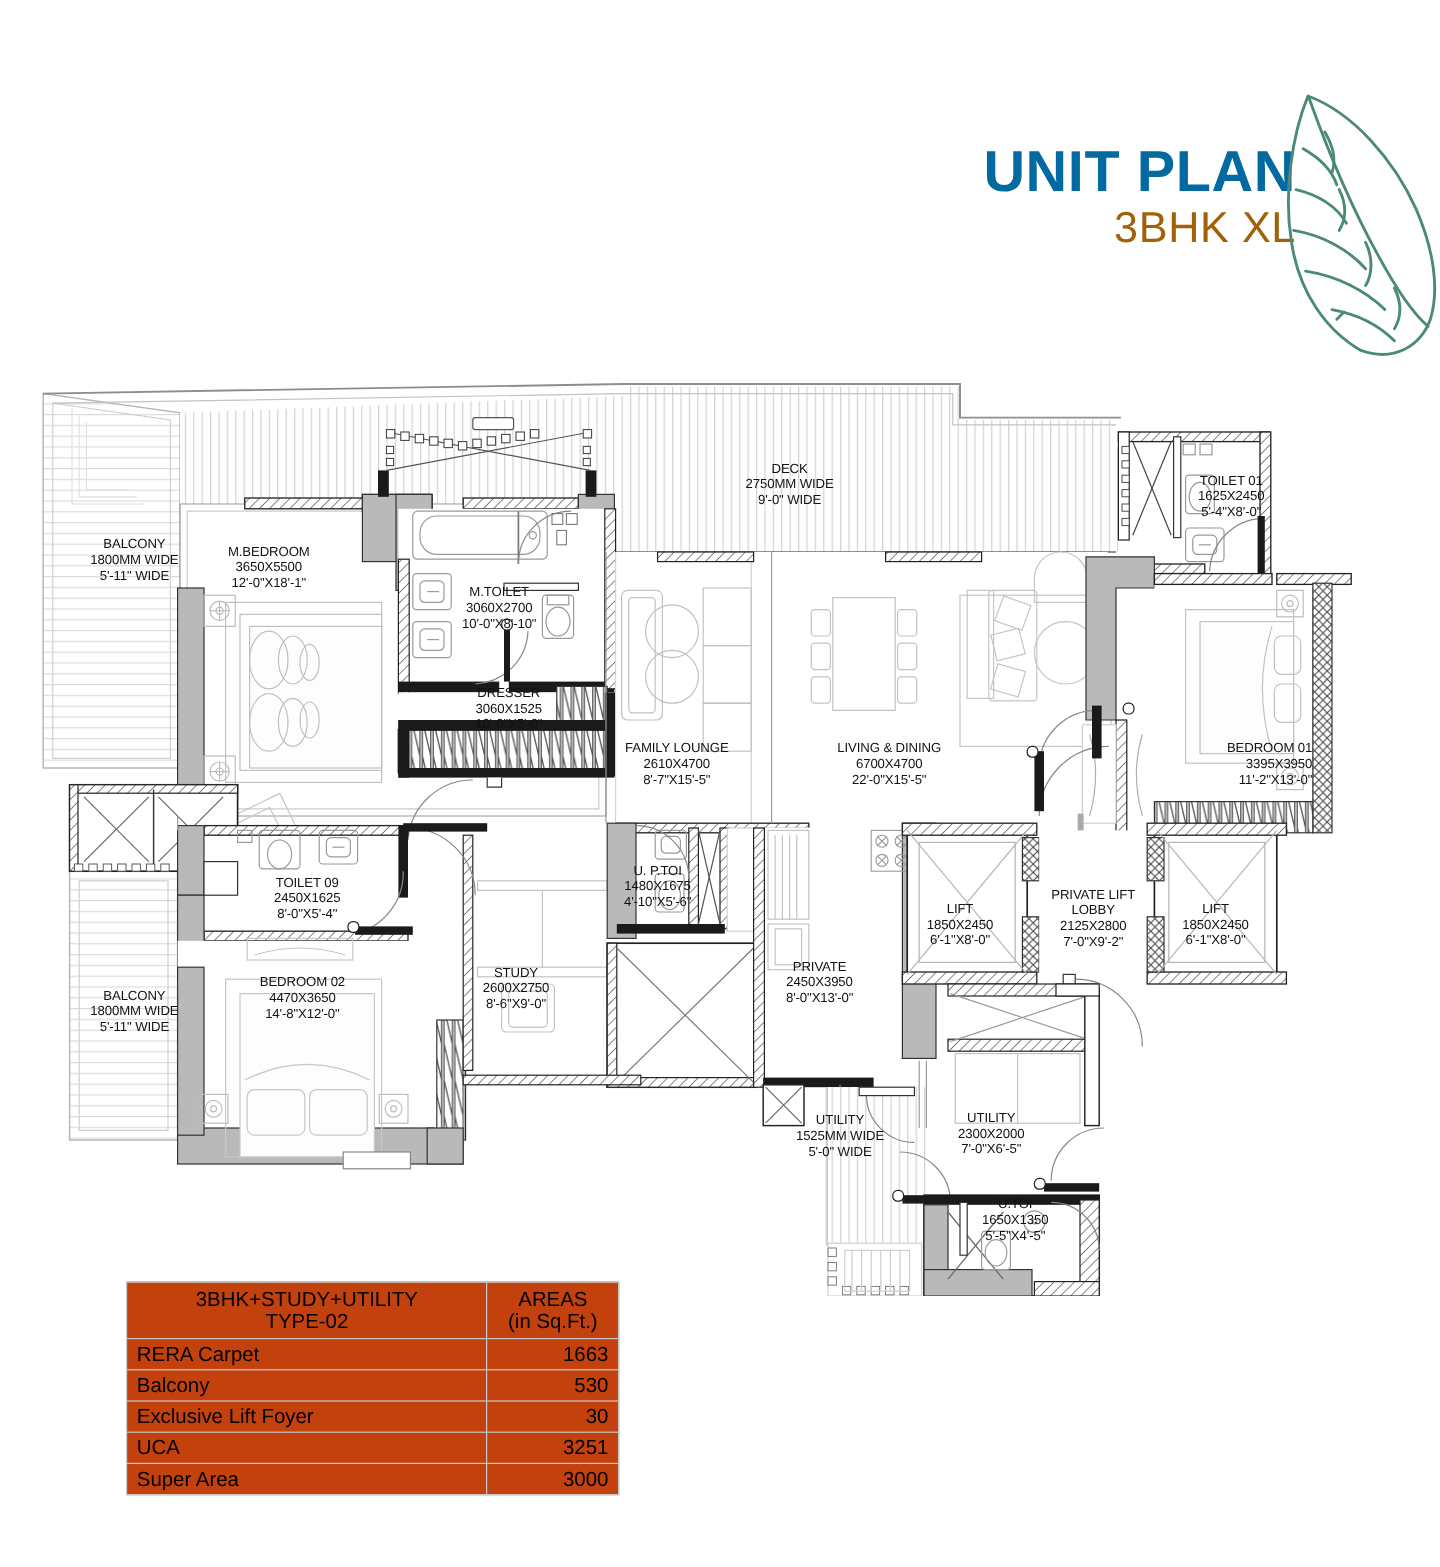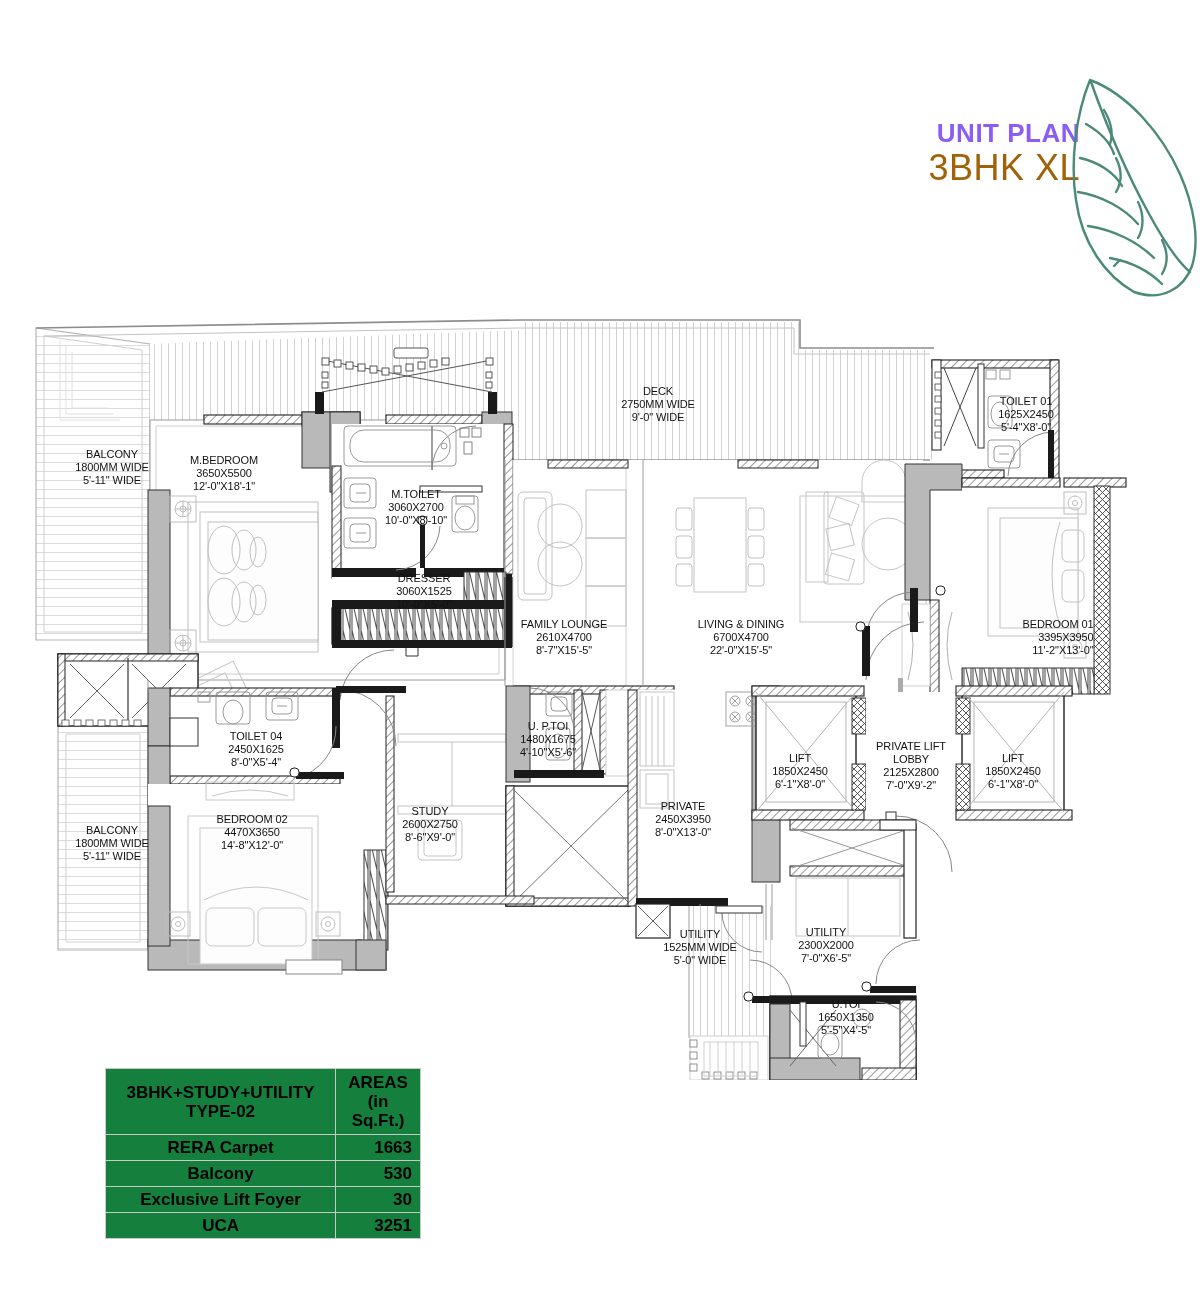--- a/index.html
+++ b/index.html
@@ -19,24 +19,24 @@
 
   
   #titleblock {
     position: absolute;
     left: 760px; top: 120px;
     width: 320px;
     text-align: right;
     line-height: 1.0;
   }
   #title-line1 {
-    font-size: 26px;
+    font-size: 48px;
     font-weight: 700;
     letter-spacing: 0.5px;
-    color: #8b5cf6;
+    color: #0369a1;
     display: block;
   }
   #title-line2 {
     font-size: 36px;
     font-weight: 400;
     letter-spacing: 0.5px;
     color: #a16207;
     display: block;
     margin-top: 4px;
   }
@@ -64,33 +64,32 @@
     white-space: nowrap;
     transform: translateX(-50%);
     letter-spacing: -0.1px;
   }
   .rlabel .ln { display: block; }
 
   
   #areatable {
     position: absolute;
     left: 105px; top: 1068px;
-    width: 316px;
+    width: 411px;
     border-collapse: collapse;
     font-size: 17px;
     color: #000;
-    background: #15803d;
-    font-weight: bold;
+    background: #c2410c;
   }
   #areatable td {
     border: 1px solid #c9c9c9;
     padding: 3px 8px;
     line-height: 1.12;
   }
-  #areatable .c-name { text-align: center; width: 255px; }
+  #areatable .c-name { text-align: left; width: 255px; }
   #areatable .c-val  { text-align: right;  width: 93px; }
   #areatable .hdr td { font-size: 17px; padding: 4px 8px; }
   #areatable .hdr .c-name { text-align: center; }
   #areatable .hdr .c-val  { text-align: center; }
 </style>
 </head>
 <body>
 
 <div id="page">
 
@@ -745,21 +744,21 @@
       <span class="ln">5'-4"X8'-0"</span>
     </div>
 
     <div class="rlabel" style="left:1058px; top:618px;text-align:right;">
       <span class="ln">BEDROOM 01</span>
       <span class="ln">3395X3950</span>
       <span class="ln">11'-2"X13'-0"</span>
     </div>
 
     <div class="rlabel" style="left:256px; top:730px;">
-      <span class="ln">TOILET 04</span>
+      <span class="ln">TOILET 09</span>
       <span class="ln">2450X1625</span>
       <span class="ln">8'-0"X5'-4"</span>
     </div>
 
     <div class="rlabel" style="left:112px; top:824px;">
       <span class="ln">BALCONY</span>
       <span class="ln">1800MM WIDE</span>
       <span class="ln">5'-11" WIDE</span>
     </div>
 
@@ -847,16 +846,20 @@
         <td class="c-val">530</td>
       </tr>
       <tr>
         <td class="c-name">Exclusive Lift Foyer</td>
         <td class="c-val">30</td>
       </tr>
       <tr>
         <td class="c-name">UCA</td>
         <td class="c-val">3251</td>
       </tr>
+      <tr>
+        <td class="c-name">Super Area</td>
+        <td class="c-val">3000</td>
+      </tr>
     </tbody>
   </table>
 
 </div>
 
 </body></html>

